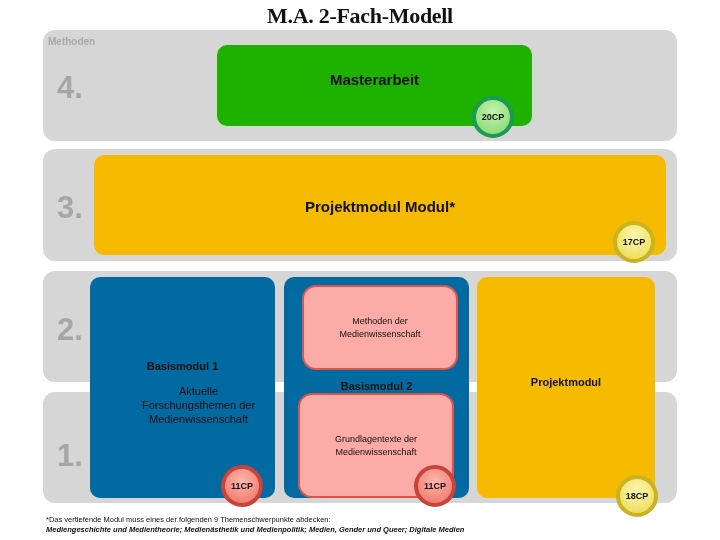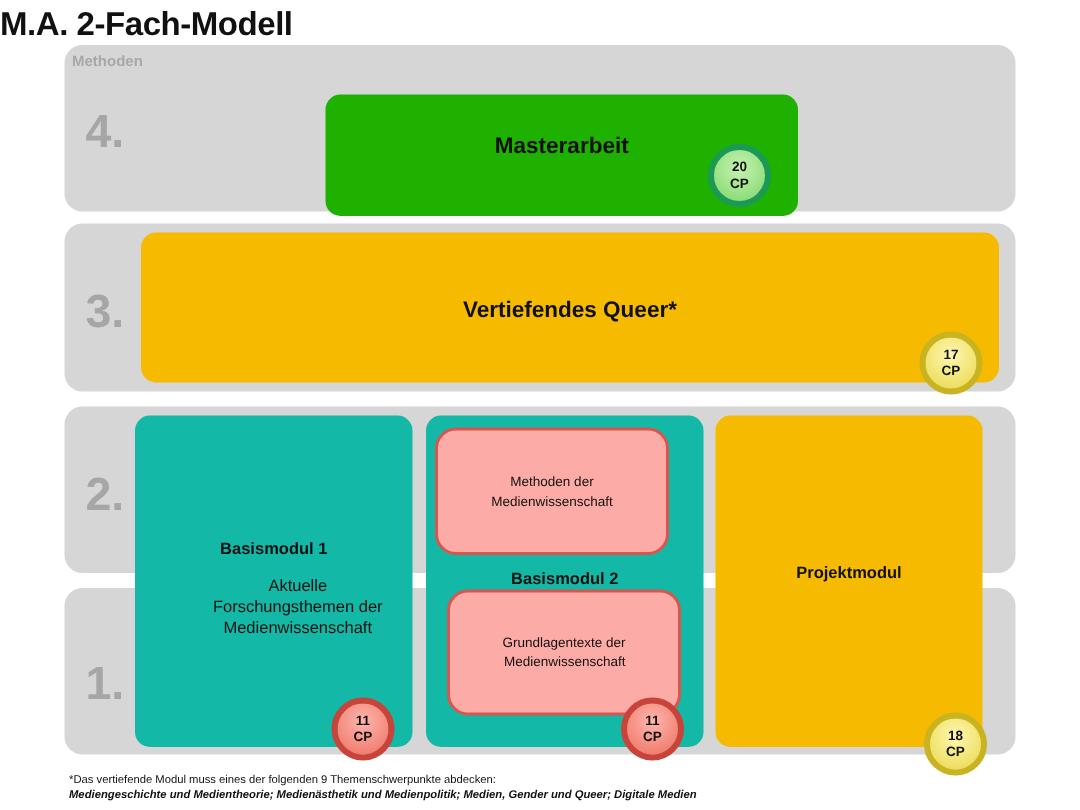--- a/index.html
+++ b/index.html
@@ -1,35 +1,35 @@
 <!DOCTYPE html>
 <html><head>
   <meta charset="utf-8">
   <style>
     html, body { margin:0; padding:0; }
     body { width:720px; height:540px; background:#ffffff; position:relative; overflow:hidden;
       font-family:"Liberation Sans", sans-serif; color:#111; }
-    .title { position:absolute; left:0; top:3px; width:720px; text-align:left;
-      font-size:22px; font-weight:bold; letter-spacing:-0.3px; }
+    .title { position:absolute; left:0; top:3px; width:720px; text-align:center;
+      font-size:22px; font-weight:bold; letter-spacing:-0.3px;font-family:Liberation Serif, serif; }
     .band { position:absolute; left:43px; width:634px; background:#d6d6d6; border-radius:12px; }
     .band-label { position:absolute; left:57px; font-size:31px; font-weight:bold; color:#a6a6a6; }
     .sem-label { position:absolute; left:48px; top:36px; font-size:10px; font-weight:bold; color:#a8a8a8; }
     .module { position:absolute; border-radius:10px; display:flex; flex-direction:column;
       align-items:center; justify-content:center; text-align:center; font-weight:bold; }
     .green { background:#1fb100; }
     .yellow { background:#f6ba00; }
-    .red { background:#14b8a6; }
+    .red { background:#0369a1; }
     .mod-title { font-size:15px; }
     .mod-title-sm { font-size:11px; }
     .mod-sub { font-size:11px; font-weight:normal; margin-top:12px; line-height:14px;margin-left:32px; }
     .sub-box { position:absolute; background:#fdaba6; border:2px solid #d9554d; border-radius:14px;
       display:flex; align-items:center; justify-content:center; text-align:center;
       font-size:9px; line-height:13px; box-sizing:border-box; padding:0 6px; }
     .cp { position:absolute; width:42px; height:42px; border-radius:50%; box-sizing:border-box;
-      display:flex; flex-direction:column; align-items:center; justify-content:center;
+      display:flex; align-items:center; justify-content:center;
       font-size:9px; font-weight:bold; line-height:11px; }
     .cp-green { background:radial-gradient(circle at 50% 35%, #c4f3b0, #7fd66a); border:4px solid #1a9a55; }
     .cp-yellow { background:radial-gradient(circle at 50% 35%, #fff6b0, #e8d84a); border:4px solid #c9b321; }
     .cp-red { background:radial-gradient(circle at 50% 35%, #ffb6ae, #ec6f60); border:4px solid #c8433a; }
     .footnote { position:absolute; left:46px; top:515px; font-size:7.5px; line-height:10px; }
     .footnote .f2 { font-weight:bold; font-style:italic;text-align:right; }
   </style>
 </head>
 <body>
 
@@ -39,30 +39,30 @@
 <div class="band" style="top:149px;height:112px;"></div>
 <div class="band" style="top:271px;height:111px;"></div>
 <div class="band" style="top:392px;height:111px;"></div>
 
 <div class="sem-label">Methoden</div>
 <div class="band-label" style="top:70px;">4.</div>
 <div class="band-label" style="top:190px;">3.</div>
 <div class="band-label" style="top:312px;">2.</div>
 <div class="band-label" style="top:438px;">1.</div>
 
-<div class="module green" style="left:217px;top:63px;width:315px;height:81px;">
+<div class="module green" style="left:217px;top:45px;width:315px;height:81px;">
   <div class="mod-title" style="margin-top:-12px;">Masterarbeit</div>
 </div>
 <div class="cp cp-green" style="left:472px;top:96px;">
   <span>20</span>
   <span>CP</span>
 </div>
 
 <div class="module yellow" style="left:94px;top:155px;width:572px;height:100px;">
-  <div class="mod-title" style="margin-top:2px;">Vertiefendes Queer*</div>
+  <div class="mod-title" style="margin-top:2px;">Projektmodul Modul*</div>
 </div>
 <div class="cp cp-yellow" style="left:613px;top:221px;">
   <span>17</span>
   <span>CP</span>
 </div>
 
 <div class="module red" style="left:90px;top:277px;width:185px;height:221px;">
   <div class="mod-title-sm" style="margin-top:10px;">Basismodul 1</div>
   <div class="mod-sub">
     <div>Aktuelle</div>
@@ -71,27 +71,27 @@
   </div>
 </div>
 <div class="cp cp-red" style="left:221px;top:465px;">
   <span>11</span>
   <span>CP</span>
 </div>
 
 <div class="module red" style="left:284px;top:277px;width:185px;height:221px;">
   <div class="mod-title-sm" style="margin-top:-4px;">Basismodul 2</div>
 </div>
-<div class="sub-box" style="left:290px;top:285px;width:156px;height:85px;">
+<div class="sub-box" style="left:302px;top:285px;width:156px;height:85px;">
   <div>
     <div>Methoden der</div>
     <div>Medienwissenschaft</div>
   </div>
 </div>
-<div class="sub-box" style="left:298px;top:393px;width:156px;height:84px;text-align:right;">
+<div class="sub-box" style="left:298px;top:393px;width:156px;height:105px;">
   <div>
     <div>Grundlagentexte der</div>
     <div>Medienwissenschaft</div>
   </div>
 </div>
 <div class="cp cp-red" style="left:414px;top:465px;">
   <span>11</span>
   <span>CP</span>
 </div>
 

